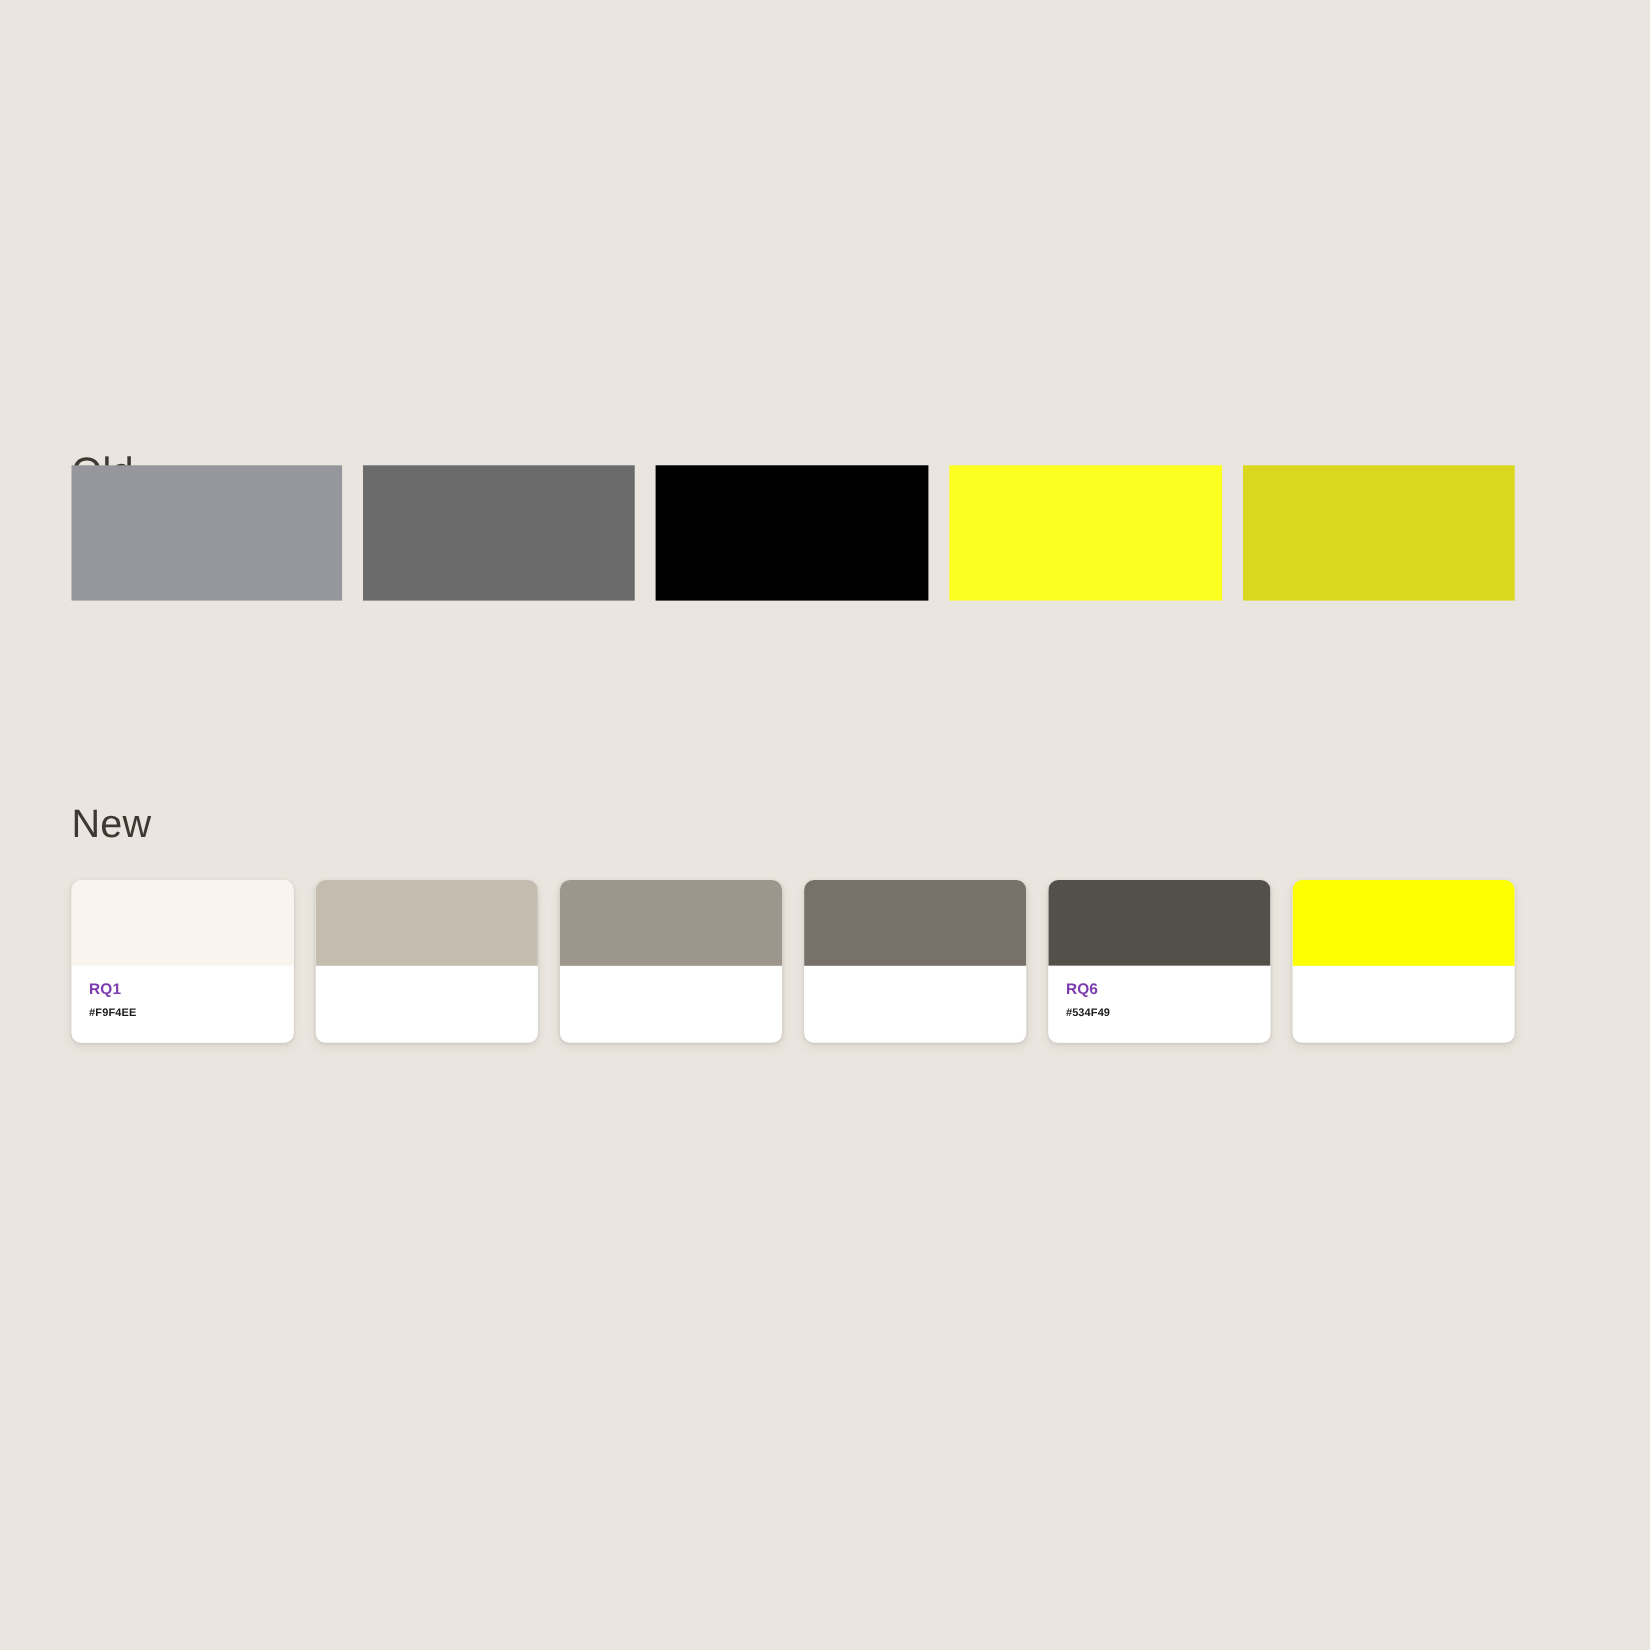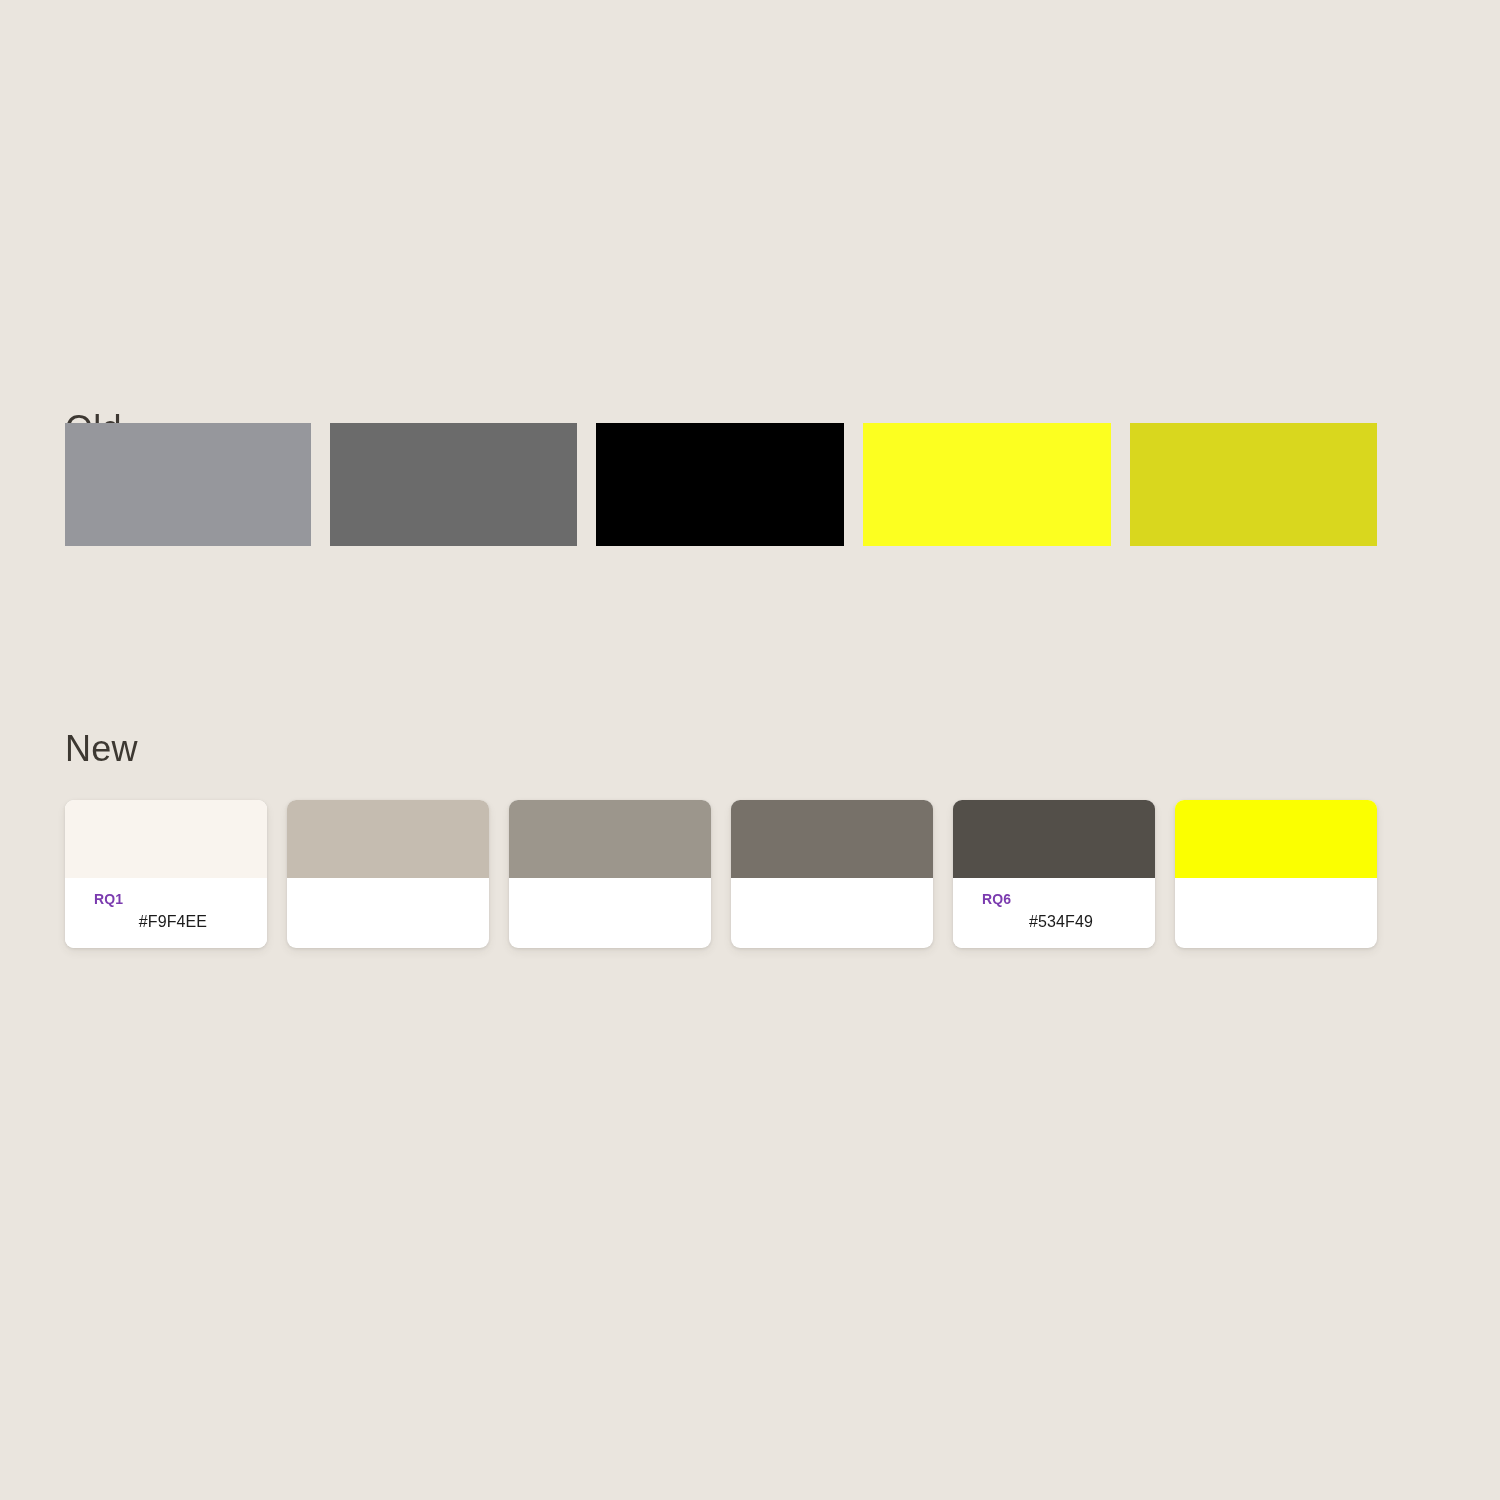--- a/index.html
+++ b/index.html
@@ -73,40 +73,39 @@
     flex-direction: column;
   }
   .card-color {
     width: 100%;
     height: 78px;
     flex: 0 0 78px;
   }
   .card-meta {
     flex: 1 1 auto;
     background: #FFFFFF;
-    padding: 12px 15px 0 29px;
+    padding: 12px 15px 0 16px;
     box-sizing: border-box;
   }
   .card-token {
     color: #7B3BAF;
     font-size: 14px;
     font-weight: 700;
     line-height: 18px;
     letter-spacing: 0.1px;
     white-space: nowrap;
   }
   .card-hex {
     color: #1B1B1B;
-    font-size: 16px;
-    font-weight: 400;
+    font-size: 10px;
+    font-weight: 700;
     line-height: 18px;
     letter-spacing: 0.1px;
     margin-top: 5px;
     white-space: nowrap;
-    text-align: center;
   }
 </style>
 </head>
 <body>
 
 <div class="page">
 
   <div class="section-heading" id="old-heading">Old</div>
 
   <div class="old-strip" id="old-strip">

